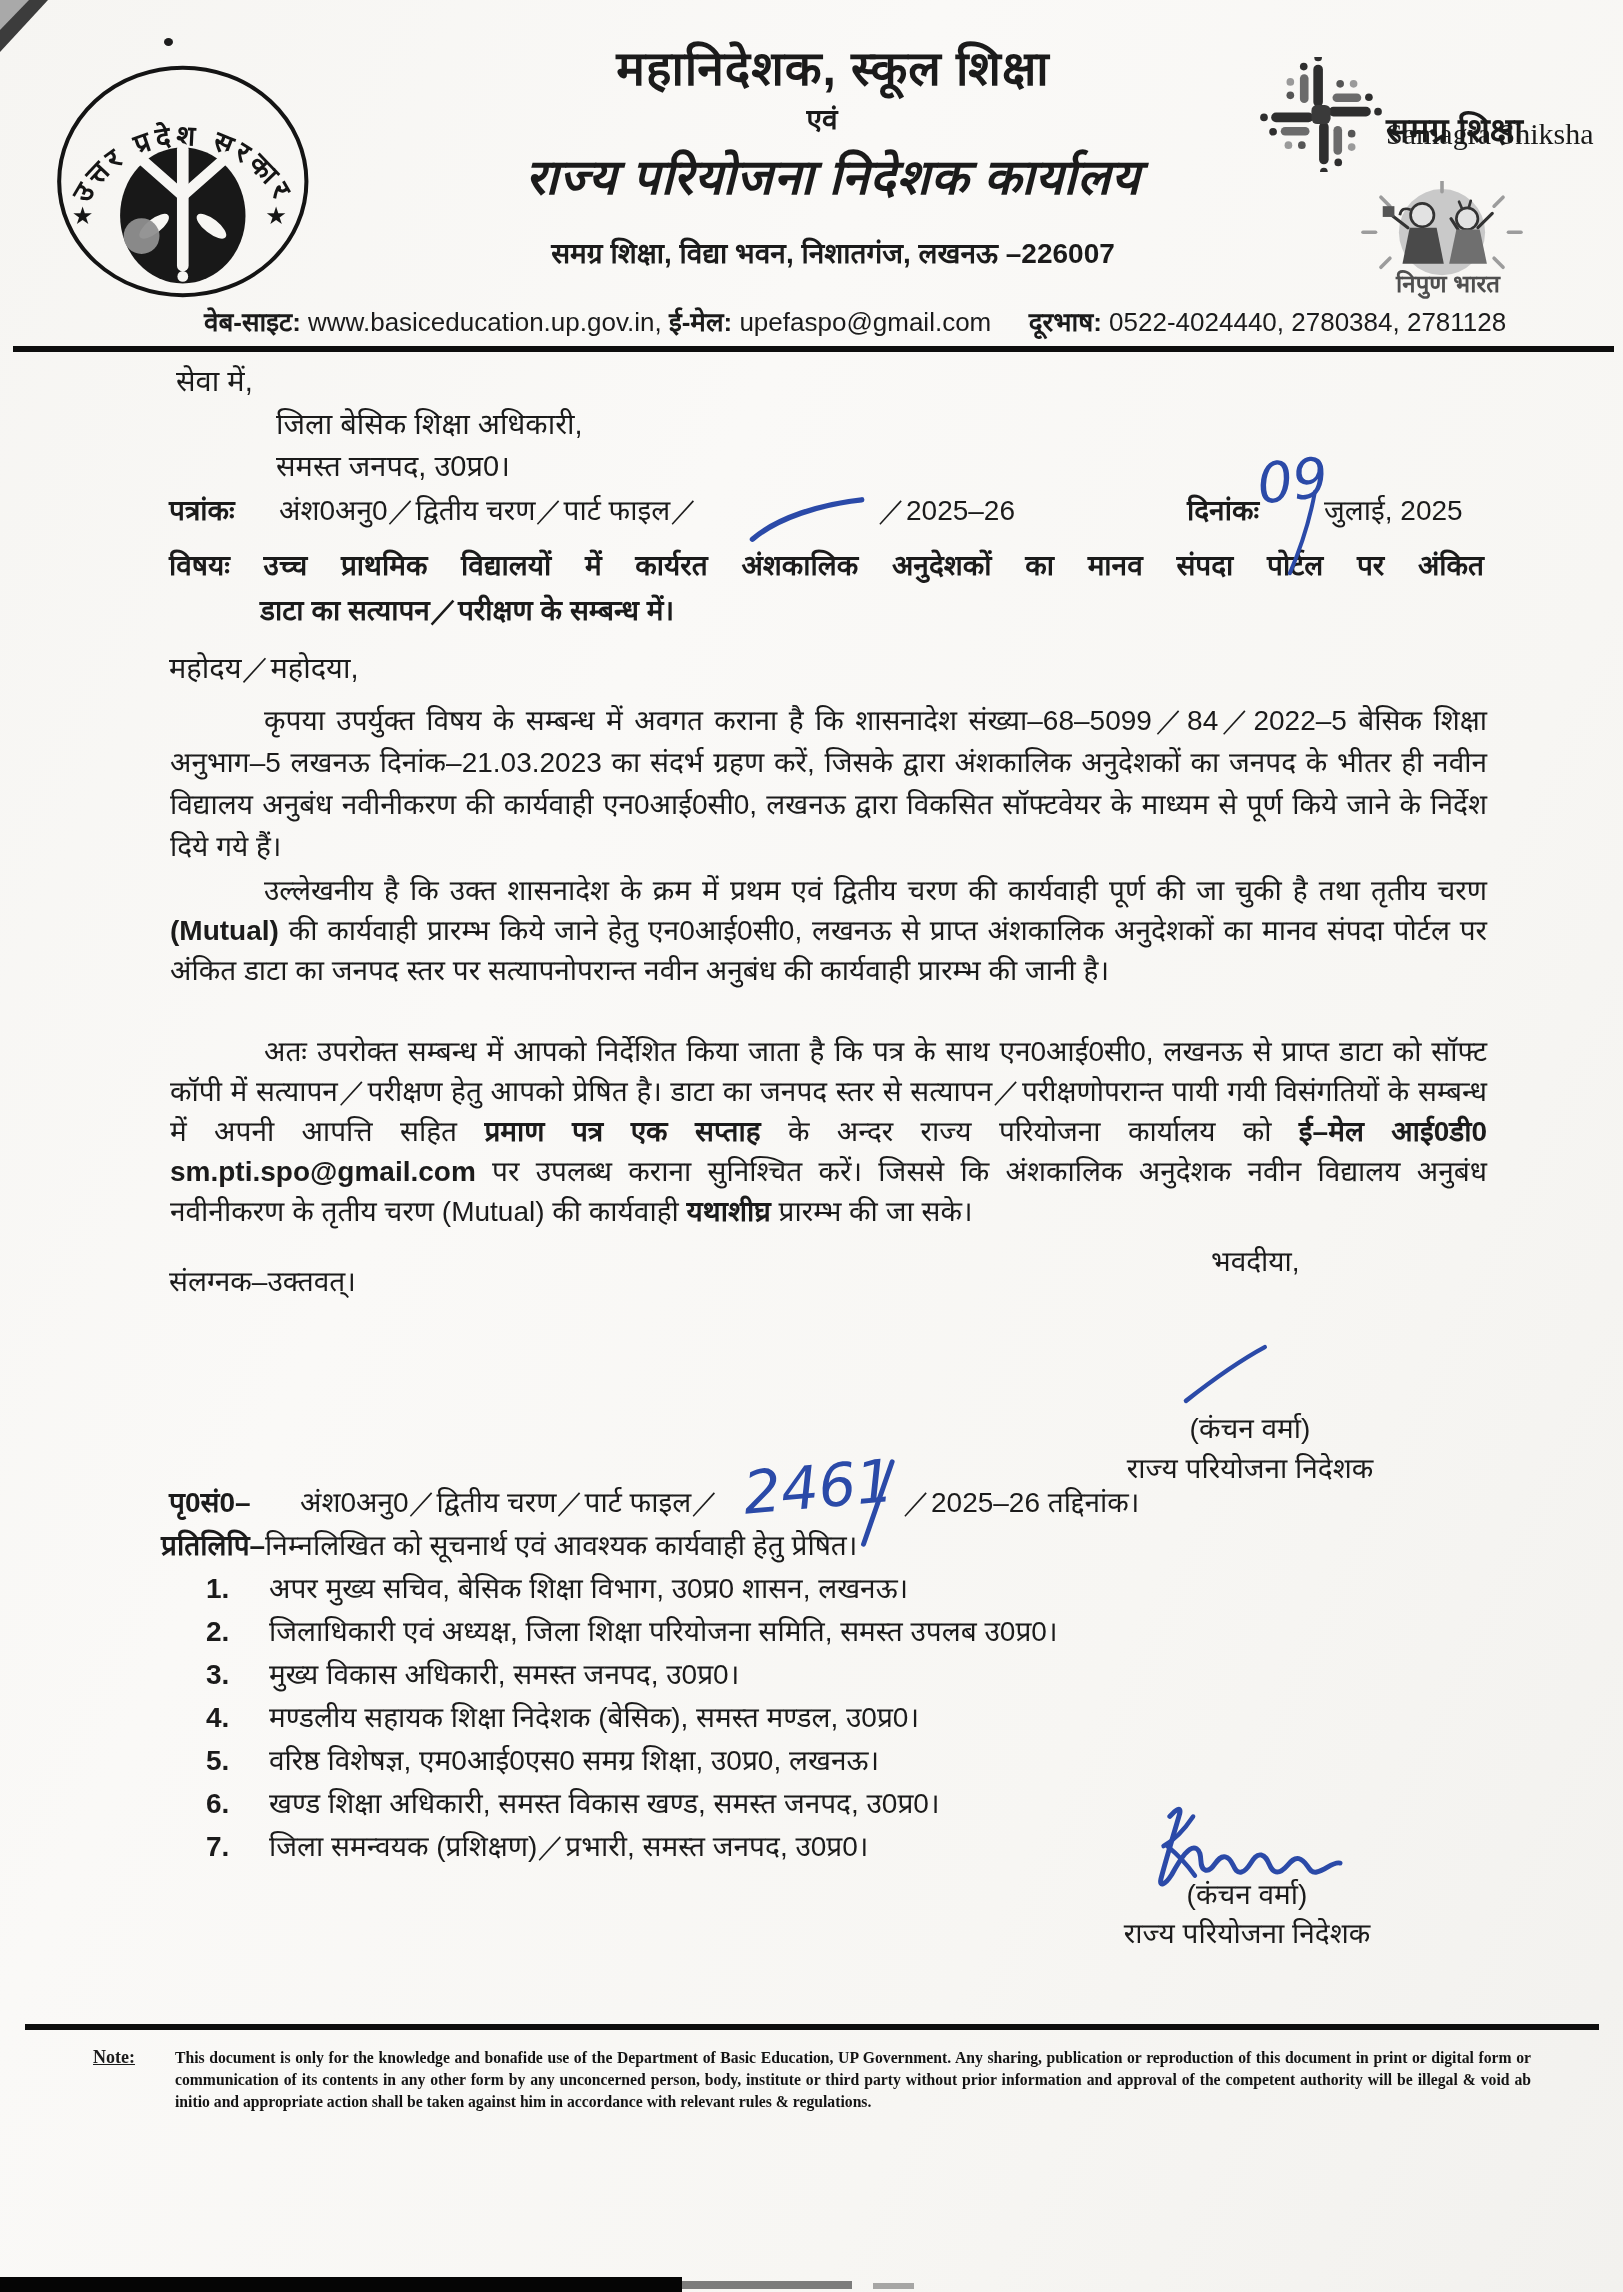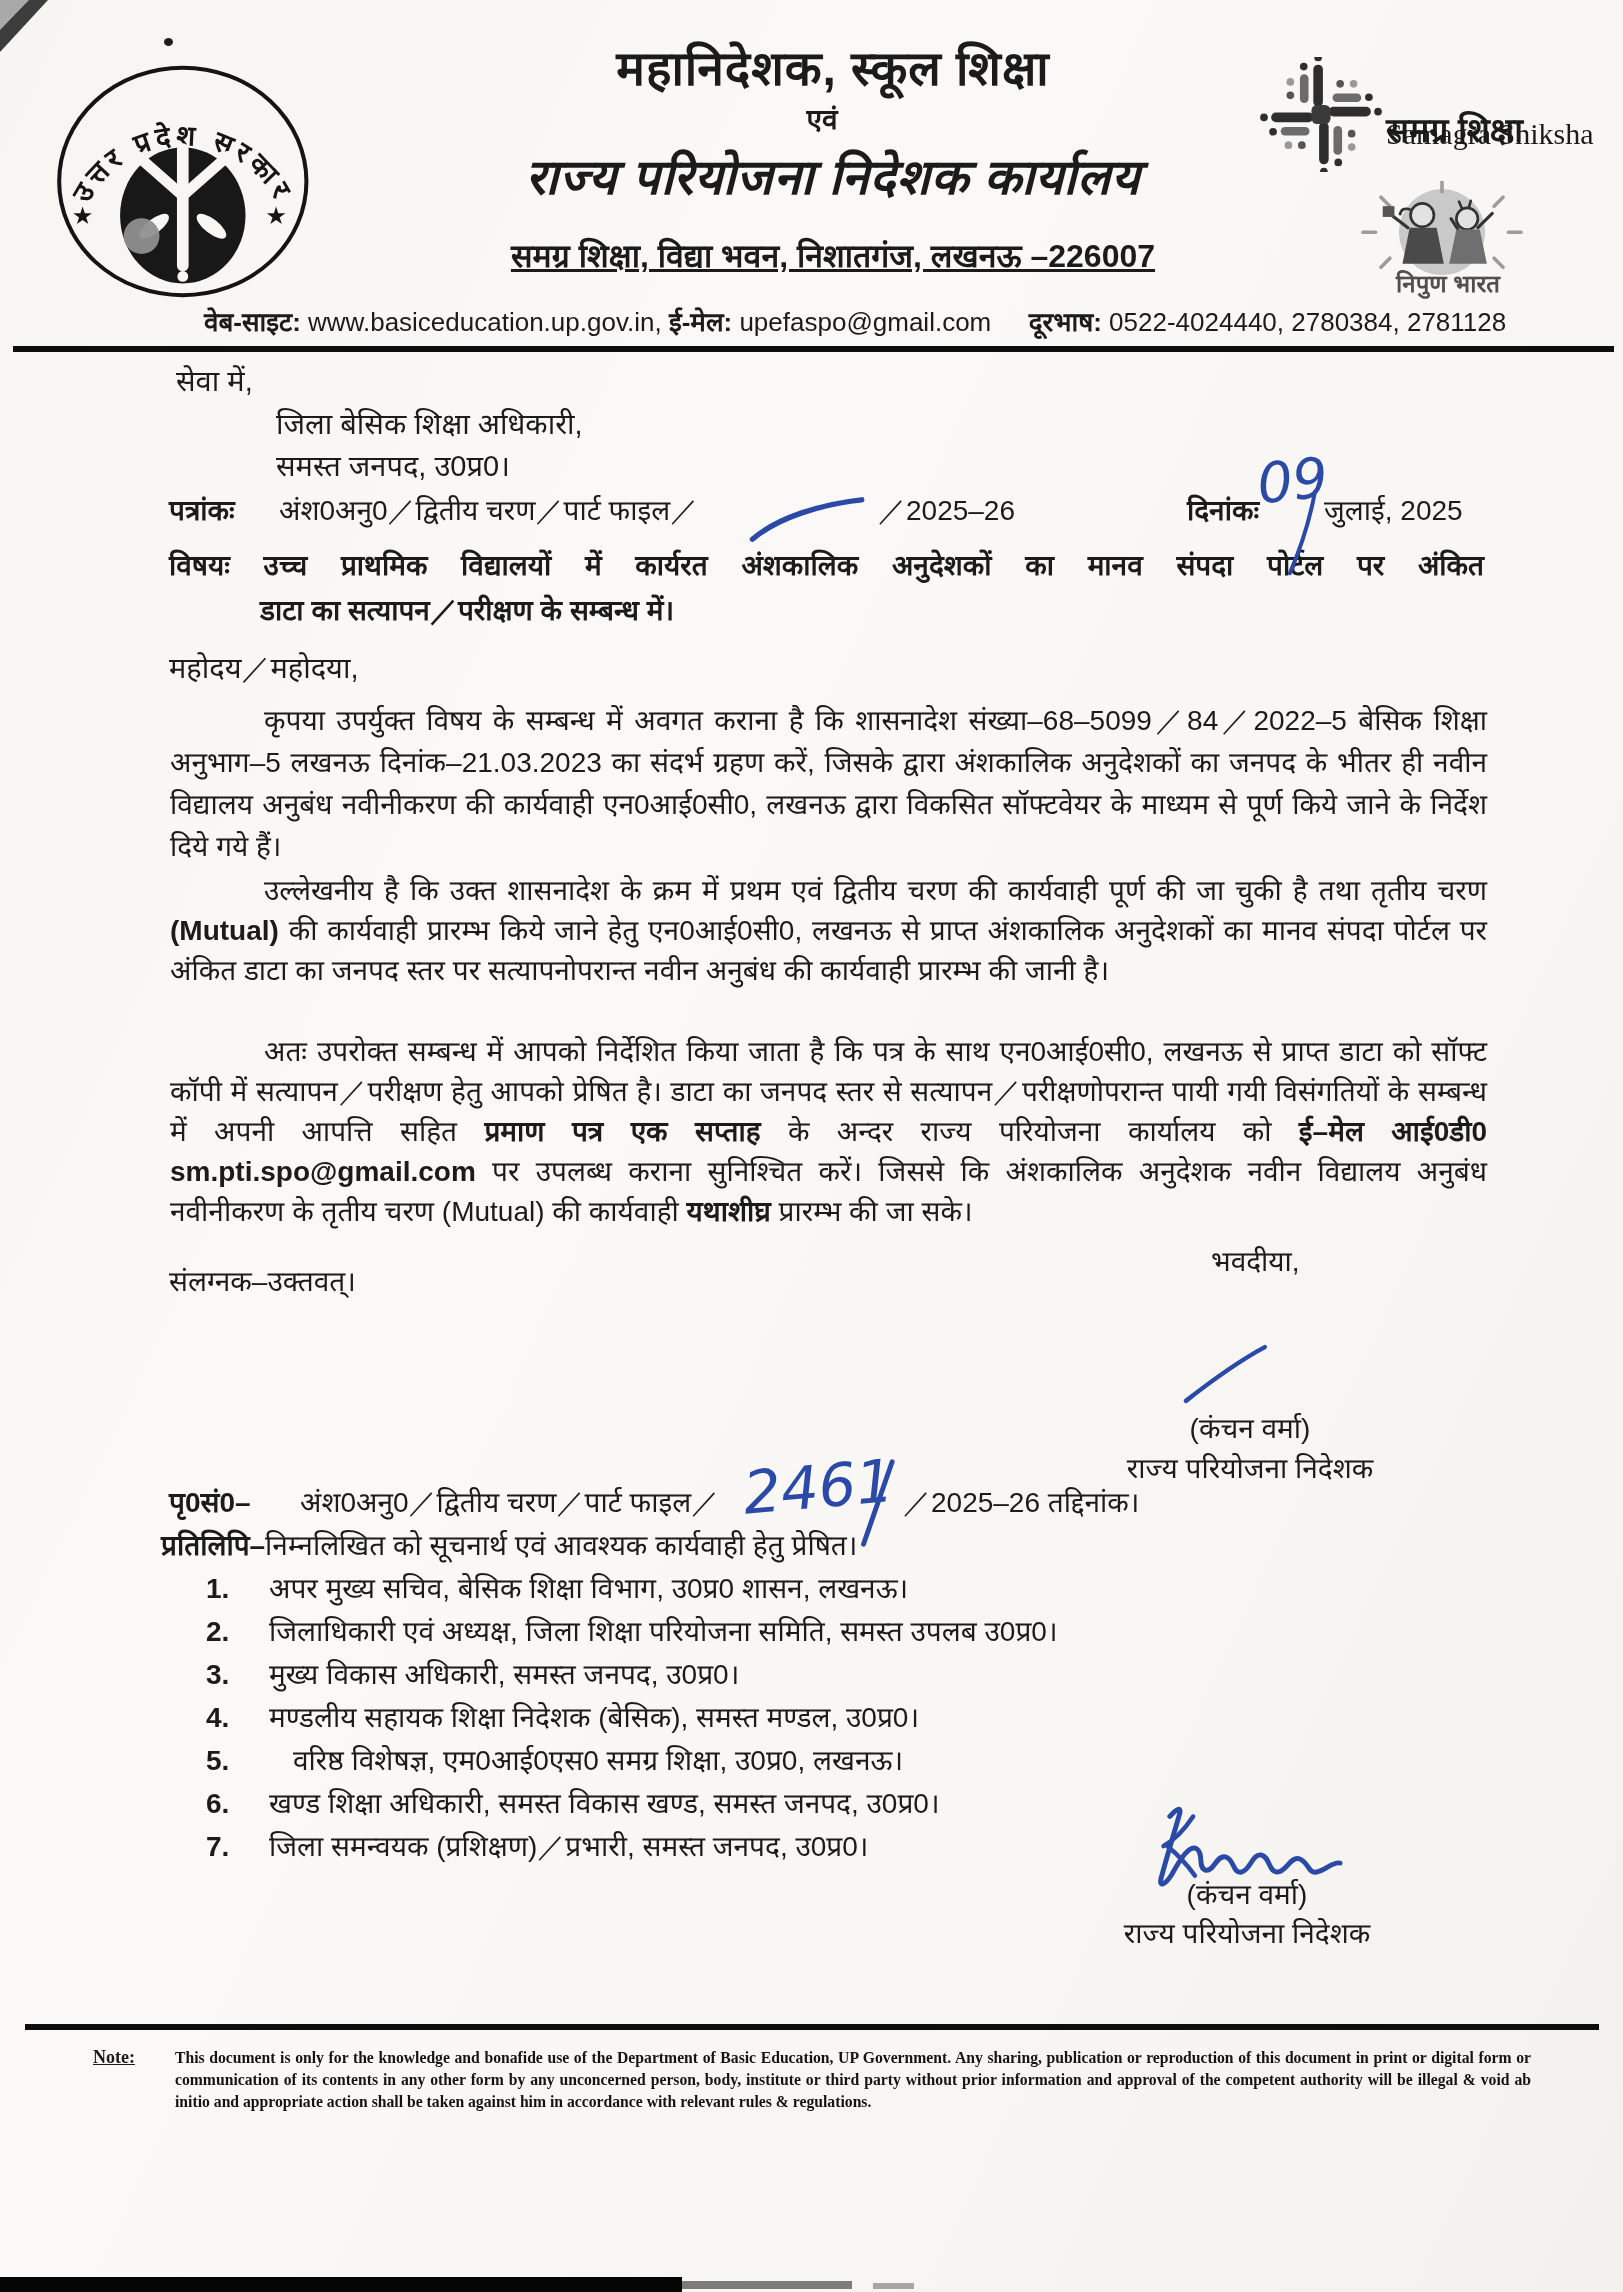--- a/index.html
+++ b/index.html
@@ -5,21 +5,21 @@
   html,body{margin:0;padding:0;background:#8a8a8a;}
   .page{position:relative;width:1624px;height:2293px;margin:0 auto;overflow:hidden;
         background:linear-gradient(115deg,#f6f5f2 0%,#faf9f7 35%,#f7f6f3 70%,#f2f1ee 100%);
         font-family:"Liberation Sans","DejaVu Sans",sans-serif;color:#1b1b1b;}
   .abs{position:absolute;line-height:1.15;white-space:nowrap;}
   .cx{transform:translateX(-50%);}
   .b{font-weight:bold;}
   .hdr1{font-size:48px;font-weight:bold;letter-spacing:0.9px;}
   .hdr2{font-size:28px;font-weight:bold;}
   .hdr3{font-size:49px;font-weight:bold;letter-spacing:0.9px;font-style:italic;}
-  .hdr4{font-size:32px;font-weight:bold;text-decoration:underline;}
+  .hdr4{font-size:28px;font-weight:bold;}
   .contact{font-size:26px;}
   .contact .lbl{font-weight:bold;}
   .body31{font-size:28px;}
   .body32{font-size:29px;}
   .para{position:absolute;width:1317px;left:170px;text-align:justify;text-justify:inter-word;
         font-size:28px;white-space:normal;}
   .rule{position:absolute;background:#0e0e0e;}
   .subj1{position:absolute;left:169px;top:545px;width:1315px;font-size:28px;font-weight:bold;
          text-align:justify;text-align-last:justify;white-space:normal;}
   .note-wrap{position:absolute;left:93px;top:2047px;width:1438px;white-space:normal;
@@ -157,21 +157,21 @@
 
   <div class="abs body31 b" style="left:206px;top:1573px;">1.</div>
   <div class="abs body31" style="left:269px;top:1573px;">अपर मुख्य सचिव, बेसिक शिक्षा विभाग, उ0प्र0 शासन, लखनऊ।</div>
   <div class="abs body31 b" style="left:206px;top:1616px;">2.</div>
   <div class="abs body31" style="left:269px;top:1616px;">जिलाधिकारी एवं अध्यक्ष, जिला शिक्षा परियोजना समिति, समस्त उपलब उ0प्र0।</div>
   <div class="abs body31 b" style="left:206px;top:1659px;">3.</div>
   <div class="abs body31" style="left:269px;top:1659px;">मुख्य विकास अधिकारी, समस्त जनपद, उ0प्र0।</div>
   <div class="abs body31 b" style="left:206px;top:1702px;">4.</div>
   <div class="abs body31" style="left:269px;top:1702px;">मण्डलीय सहायक शिक्षा निदेशक (बेसिक), समस्त मण्डल, उ0प्र0।</div>
   <div class="abs body31 b" style="left:206px;top:1745px;">5.</div>
-  <div class="abs body31" style="left:269px;top:1745px;margin-left:24px;">वरिष्ठ विशेषज्ञ, एम0आई0एस0 समग्र शिक्षा, उ0प्र0, लखनऊ।</div>
+  <div class="abs body31" style="left:269px;top:1745px;">वरिष्ठ विशेषज्ञ, एम0आई0एस0 समग्र शिक्षा, उ0प्र0, लखनऊ।</div>
   <div class="abs body31 b" style="left:206px;top:1788px;">6.</div>
   <div class="abs body31" style="left:269px;top:1788px;">खण्ड शिक्षा अधिकारी, समस्त विकास खण्ड, समस्त जनपद, उ0प्र0।</div>
   <div class="abs body31 b" style="left:206px;top:1831px;">7.</div>
   <div class="abs body31" style="left:269px;top:1831px;">जिला समन्वयक (प्रशिक्षण)／प्रभारी, समस्त जनपद, उ0प्र0।</div>
 
   <div class="abs cx body31" style="left:1247px;top:1879px;">(कंचन वर्मा)</div>
   <div class="abs cx body31" style="left:1247px;top:1918px;">राज्य परियोजना निदेशक</div>
 
   <div class="rule" style="left:25px;top:2024px;width:1574px;height:6.3px;"></div>
   <div class="note-wrap">

